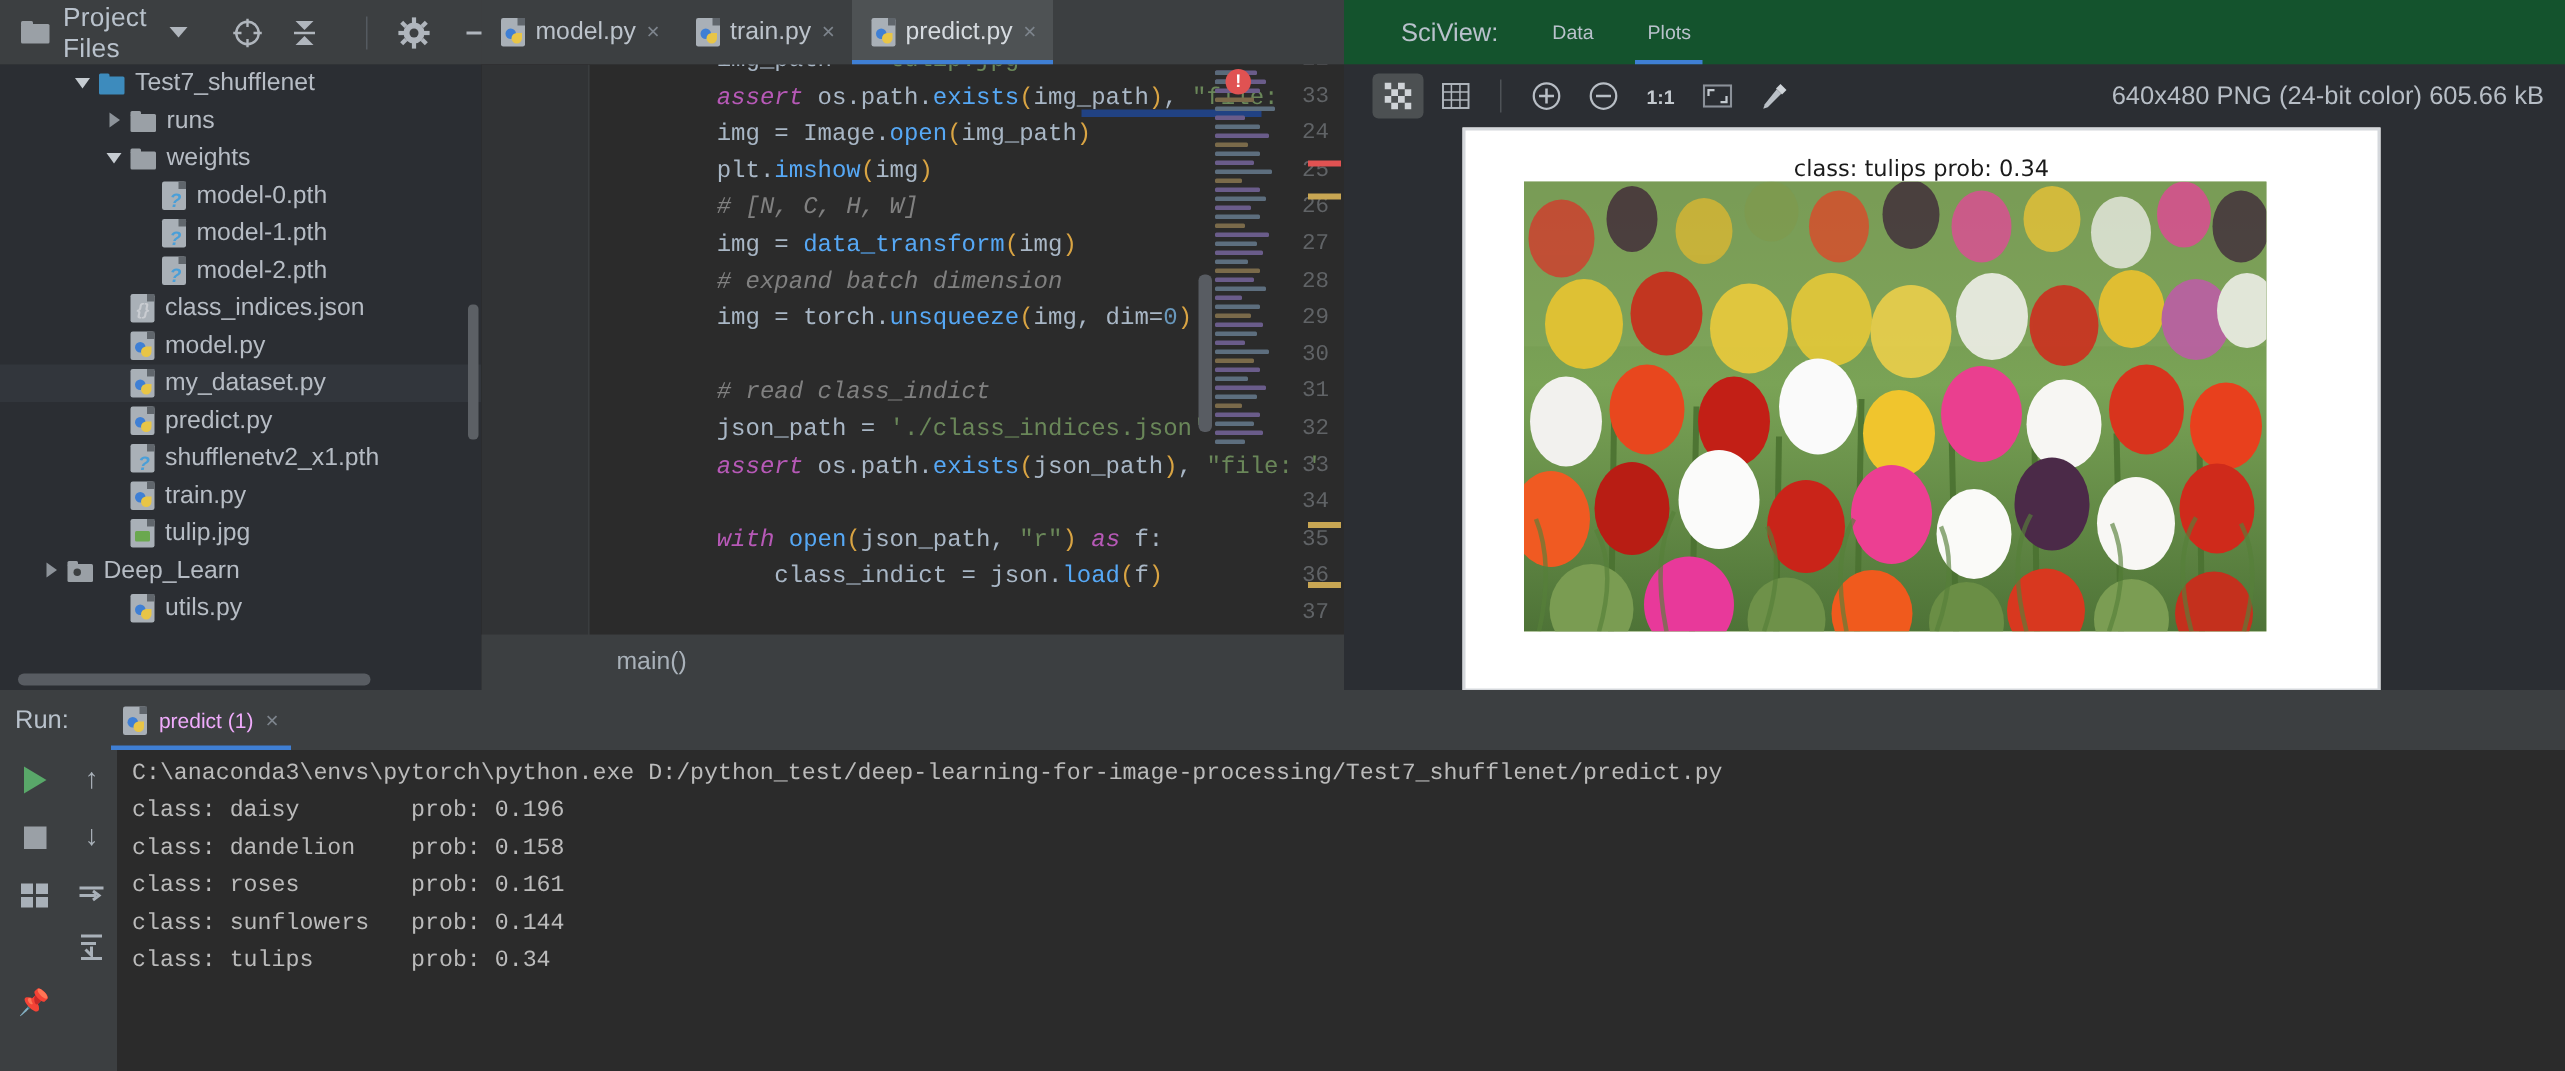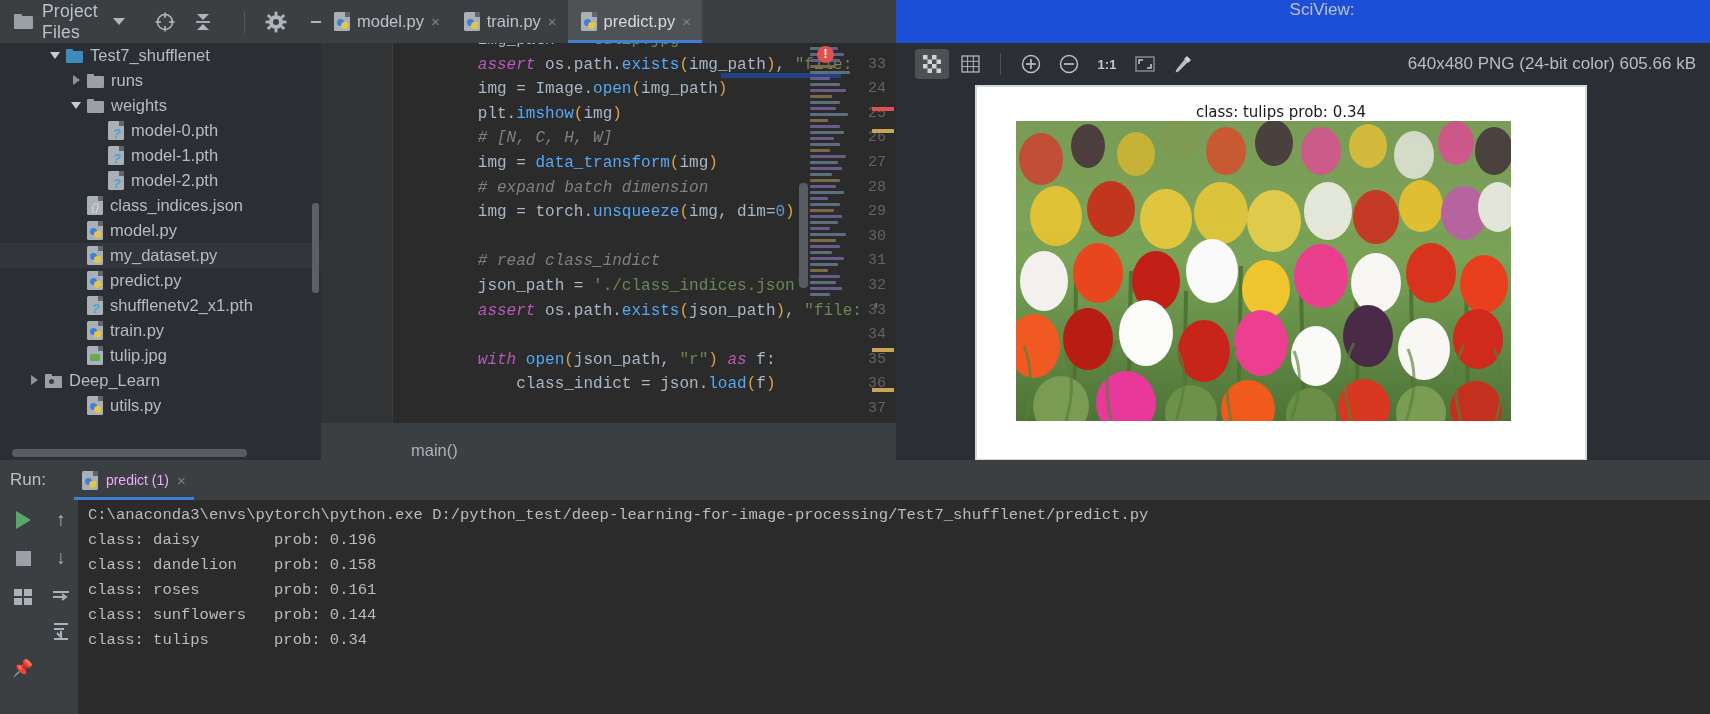--- a/index.html
+++ b/index.html
@@ -39,21 +39,21 @@
   .pyico { width:16px; height:19px; position:relative; flex:none; }
   .pyico .sheet { position:absolute; inset:0; background:#a9b0b7; border-radius:1.5px;}
   .pyico .fold { position:absolute; right:0; top:0; width:5px; height:5px; background:#60666c;}
   .pyico .b1 { position:absolute; left:3px; top:7px; width:7px; height:7px; border-radius:50% 50% 0 50%; background:#3f7fd4;}
   .pyico .b2 { position:absolute; left:7px; top:10px; width:7px; height:7px; border-radius:50% 0 50% 50%; background:#e8c547;}
   .qico .q { position:absolute; left:5px; top:5px; color:#4a9fd8; font-size:13px; font-weight:bold; font-family:"Liberation Sans",sans-serif;}
   .jico .q { position:absolute; left:4px; top:5px; color:#c9ccd1; font-size:11px; font-weight:bold;}
   .imico .q { position:absolute; left:3px; top:8px; width:10px; height:7px; background:#6aa84f; border-radius:1px;}
 
   
-  .sciview-head { position:absolute; left:896px; top:0; width:814px; height:43px; background:#1d4ed8; display:flex; align-items:center; padding-left:38px; gap:36px;flex-direction:column; }
+  .sciview-head { position:absolute; left:896px; top:0; width:814px; height:43px; background:#14532d; display:flex; align-items:center; padding-left:38px; gap:36px; }
   .sv-label { color:#b9c2cc; font-size:17px; }
   .sv-tab { color:#b9c2cc; font-size:13px; height:43px; display:flex; align-items:center; position:relative; }
   .sv-tab.active::after { content:""; position:absolute; left:-8px; right:-8px; bottom:0; height:3px; background:#3f7fd4;}
 
   
   .tree { position:absolute; left:0; top:43px; width:321px; height:417px; background:#2b2e33; overflow:hidden;}
   .trow { height:25px; display:flex; align-items:center; font-size:16.5px; color:#b6bcc4; white-space:nowrap; }
   .trow.sel { background:#32363c; }
   .arrow { width:11px; height:11px; flex:none; position:relative; margin-right:5px;}
   .arrow.right::before { content:""; position:absolute; left:2px; top:0; border-left:7px solid #8d939a; border-top:5.5px solid transparent; border-bottom:5.5px solid transparent;}
@@ -79,21 +79,21 @@
   .k-num { color:#6897bb; } .k-par { color:#d9a443; }
   .sel-blue { position:absolute; background:#214283; }
   .caret-row { position:absolute; left:72px; right:0; height:25px; border:1px solid #323232; }
   .ed-hscroll { position:absolute; left:82px; bottom:4px; width:205px; height:8px; background:#585c62; border-radius:4px;}
   .ed-vscroll { position:absolute; right:88px; width:9px; background:#585c62; border-radius:4px;}
   .minimap { position:absolute; right:10px; top:0; width:78px; height:100%; }
   .mm-l { position:absolute; height:3px; border-radius:1px;}
   .err-dot { position:absolute; width:17px; height:17px; border-radius:50%; background:#e05252; color:#fff; font-size:12px; font-weight:bold; text-align:center; line-height:17px;}
   .mark-red { position:absolute; right:2px; width:22px; height:4px; background:#e05252;}
   .mark-yel { position:absolute; right:2px; width:22px; height:4px; background:#c8a653;}
-  .breadcrumb { position:absolute; left:321px; top:423px; width:575px; height:37px; background:#3c3f41; display:flex; align-items:flex-end; padding-left:90px; color:#a9b1b9; font-size:16.5px;}
+  .breadcrumb { position:absolute; left:321px; top:423px; width:575px; height:37px; background:#3c3f41; display:flex; align-items:center; padding-left:90px; color:#a9b1b9; font-size:16.5px;}
 
   
   .sciview { position:absolute; left:896px; top:43px; width:814px; height:417px; background:#2b2e33;}
   .sv-toolbar { position:absolute; left:0; top:0; width:814px; height:42px; display:flex; align-items:center; padding-left:19px; gap:4px;}
   .sv-btn { width:34px; height:30px; display:flex; align-items:center; justify-content:center; border-radius:4px;}
   .sv-btn.on { background:#4c5052; }
   .sv-sep { width:1px; height:22px; background:#4e5257; margin:0 9px;}
   .sv-info { position:absolute; right:14px; top:0; height:42px; display:flex; align-items:center; color:#b7bec6; font-size:17px;}
   .checker { width:18px; height:18px; }
   .plot-frame { position:absolute; left:79px; top:42px; width:612px; height:376px; background:#ffffff; border:2px solid #d5d8dc; }

